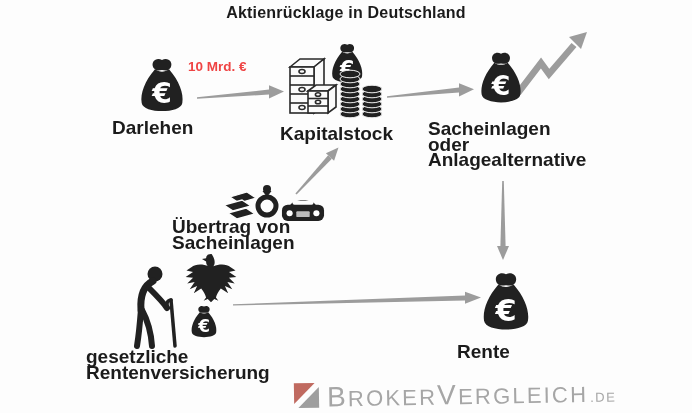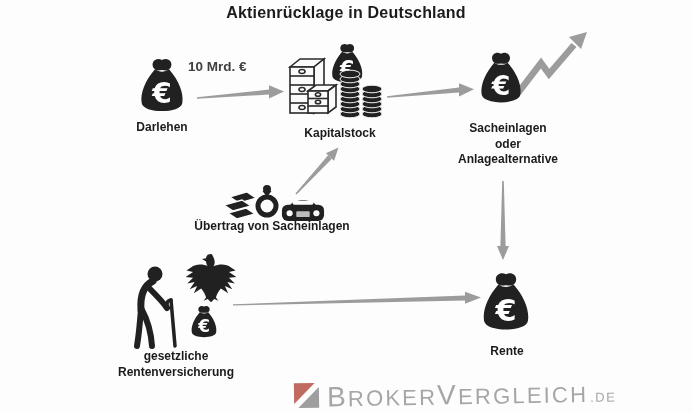--- a/index.html
+++ b/index.html
@@ -1,23 +1,23 @@
 <!DOCTYPE html>
 <html><head>
 <meta charset="utf-8">
 <style>
   html,body{margin:0;padding:0;background:#e9e9e9;}
   #canvas{position:relative;width:692px;height:413px;background:#fdfdfd;overflow:hidden;
           font-family:"Liberation Sans",sans-serif;}
   .abs{position:absolute;}
   .title{top:4px;left:0;width:692px;text-align:center;
          font-size:16px;font-weight:700;color:#1b1b1b;letter-spacing:.2px;}
-  .label{font-size:12px;font-weight:700;color:#1b1b1b;text-align:center;
+  .label{font-size:19px;font-weight:700;color:#1b1b1b;text-align:left;
          white-space:pre-line;line-height:15.5px;}
-  .annot{font-size:13.5px;font-weight:700;color:#404040;}
+  .annot{font-size:13.5px;font-weight:700;color:#ef4444;}
   .logo-text{display:flex;align-items:baseline;color:#a6a6a6;letter-spacing:2.2px;
              font-family:"Liberation Sans",sans-serif;transform:rotate(-1deg);}
   .logo-big{font-size:28px;}
   .logo-small{font-size:22px;}
   .logo-tld{font-size:13px;letter-spacing:1.5px;margin-left:2px;text-align:center;}
   svg{display:block;overflow:visible;}
 </style>
 </head>
 <body>
 

